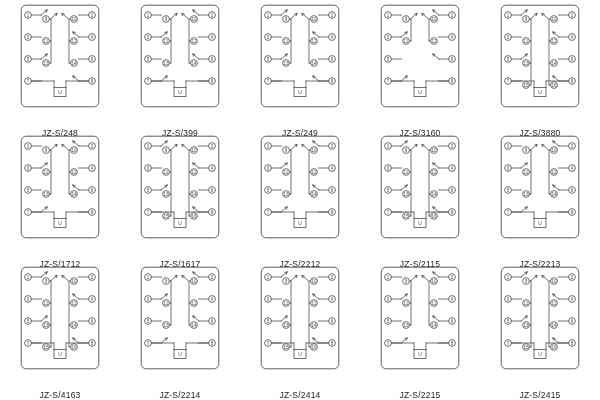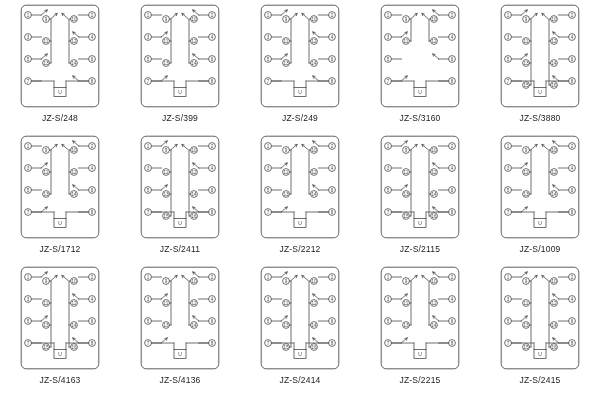--- a/index.html
+++ b/index.html
@@ -40,21 +40,21 @@
   }
   .diagram-box {
     position: relative;
     width: 80px;
     height: 104px;
   }
   .diagram-box svg {
     display: block;
   }
   .caption {
-    margin-top: 5px;
+    margin-top: 20px;
     font-size: 8.5px;
     color: #1a1a1a;
     letter-spacing: 0.2px;
     white-space: nowrap;
     font-family: "Liberation Sans", sans-serif;
   }
 </style>
 </head>
 <body>
 
@@ -673,21 +673,21 @@
               <line x1="42" y1="9.5" x2="42.6" y2="11.7" stroke="#4d4d4d" stroke-width="0.8" stroke-linecap="round"></line>
             </g>
             <rect x="34" y="83.5" width="12" height="9" fill="#ffffff" stroke="#4d4d4d" stroke-width="0.8"></rect>
             <text x="40" y="88" fill="#4d4d4d" font-size="5" font-family="Liberation Sans, sans-serif" text-anchor="middle" dominant-baseline="central">U</text>
             <line x1="11.4" y1="77" x2="34" y2="77" stroke="#4d4d4d" stroke-width="0.8" stroke-linecap="round"></line>
             <line x1="34" y1="77" x2="34" y2="83.5" stroke="#4d4d4d" stroke-width="0.8" stroke-linecap="round"></line>
             <line x1="68.6" y1="77" x2="46" y2="77" stroke="#4d4d4d" stroke-width="0.8" stroke-linecap="round"></line>
             <line x1="46" y1="77" x2="46" y2="83.5" stroke="#4d4d4d" stroke-width="0.8" stroke-linecap="round"></line>
           </svg>
         </div>
-        <div class="caption">JZ-S/2411</div>
+        <div class="caption">JZ-S/1617</div>
       </div>
       <div class="cell">
         <div class="diagram-box">
           <svg width="80" height="104" viewBox="0 0 80 104">
             <rect x="1.2" y="1.2" width="77.6" height="101.6" rx="5" ry="5" fill="#ffffff" stroke="#4d4d4d" stroke-width="0.9"></rect>
             <circle cx="8" cy="11" r="3.4" fill="none" stroke="#4d4d4d" stroke-width="0.8"></circle>
             <text x="8" y="11" fill="#4d4d4d" font-size="4.6" font-family="Liberation Sans, sans-serif" text-anchor="middle" dominant-baseline="central">1</text>
             <circle cx="72" cy="11" r="3.4" fill="none" stroke="#4d4d4d" stroke-width="0.8"></circle>
             <text x="72" y="11" fill="#4d4d4d" font-size="4.6" font-family="Liberation Sans, sans-serif" text-anchor="middle" dominant-baseline="central">2</text>
             <circle cx="8" cy="33" r="3.4" fill="none" stroke="#4d4d4d" stroke-width="0.8"></circle>
@@ -943,21 +943,21 @@
               <line x1="42" y1="9.5" x2="42.6" y2="11.7" stroke="#4d4d4d" stroke-width="0.8" stroke-linecap="round"></line>
             </g>
             <rect x="34" y="83.5" width="12" height="9" fill="#ffffff" stroke="#4d4d4d" stroke-width="0.8"></rect>
             <text x="40" y="88" fill="#4d4d4d" font-size="5" font-family="Liberation Sans, sans-serif" text-anchor="middle" dominant-baseline="central">U</text>
             <line x1="11.4" y1="77" x2="34" y2="77" stroke="#4d4d4d" stroke-width="0.8" stroke-linecap="round"></line>
             <line x1="34" y1="77" x2="34" y2="83.5" stroke="#4d4d4d" stroke-width="0.8" stroke-linecap="round"></line>
             <line x1="68.6" y1="77" x2="46" y2="77" stroke="#4d4d4d" stroke-width="0.8" stroke-linecap="round"></line>
             <line x1="46" y1="77" x2="46" y2="83.5" stroke="#4d4d4d" stroke-width="0.8" stroke-linecap="round"></line>
           </svg>
         </div>
-        <div class="caption">JZ-S/1009</div>
+        <div class="caption">JZ-S/2213</div>
       </div>
       <div class="cell">
         <div class="diagram-box">
           <svg width="80" height="104" viewBox="0 0 80 104">
             <rect x="1.2" y="1.2" width="77.6" height="101.6" rx="5" ry="5" fill="#ffffff" stroke="#4d4d4d" stroke-width="0.9"></rect>
             <circle cx="8" cy="11" r="3.4" fill="none" stroke="#4d4d4d" stroke-width="0.8"></circle>
             <text x="8" y="11" fill="#4d4d4d" font-size="4.6" font-family="Liberation Sans, sans-serif" text-anchor="middle" dominant-baseline="central">1</text>
             <circle cx="72" cy="11" r="3.4" fill="none" stroke="#4d4d4d" stroke-width="0.8"></circle>
             <text x="72" y="11" fill="#4d4d4d" font-size="4.6" font-family="Liberation Sans, sans-serif" text-anchor="middle" dominant-baseline="central">2</text>
             <circle cx="8" cy="33" r="3.4" fill="none" stroke="#4d4d4d" stroke-width="0.8"></circle>
@@ -1125,21 +1125,21 @@
               <line x1="42" y1="9.5" x2="42.6" y2="11.7" stroke="#4d4d4d" stroke-width="0.8" stroke-linecap="round"></line>
             </g>
             <rect x="34" y="83.5" width="12" height="9" fill="#ffffff" stroke="#4d4d4d" stroke-width="0.8"></rect>
             <text x="40" y="88" fill="#4d4d4d" font-size="5" font-family="Liberation Sans, sans-serif" text-anchor="middle" dominant-baseline="central">U</text>
             <line x1="11.4" y1="77" x2="34" y2="77" stroke="#4d4d4d" stroke-width="0.8" stroke-linecap="round"></line>
             <line x1="34" y1="77" x2="34" y2="83.5" stroke="#4d4d4d" stroke-width="0.8" stroke-linecap="round"></line>
             <line x1="68.6" y1="77" x2="46" y2="77" stroke="#4d4d4d" stroke-width="0.8" stroke-linecap="round"></line>
             <line x1="46" y1="77" x2="46" y2="83.5" stroke="#4d4d4d" stroke-width="0.8" stroke-linecap="round"></line>
           </svg>
         </div>
-        <div class="caption">JZ-S/4136</div>
+        <div class="caption">JZ-S/2214</div>
       </div>
       <div class="cell">
         <div class="diagram-box">
           <svg width="80" height="104" viewBox="0 0 80 104">
             <rect x="1.2" y="1.2" width="77.6" height="101.6" rx="5" ry="5" fill="#ffffff" stroke="#4d4d4d" stroke-width="0.9"></rect>
             <circle cx="8" cy="11" r="3.4" fill="none" stroke="#4d4d4d" stroke-width="0.8"></circle>
             <text x="8" y="11" fill="#4d4d4d" font-size="4.6" font-family="Liberation Sans, sans-serif" text-anchor="middle" dominant-baseline="central">1</text>
             <circle cx="72" cy="11" r="3.4" fill="none" stroke="#4d4d4d" stroke-width="0.8"></circle>
             <text x="72" y="11" fill="#4d4d4d" font-size="4.6" font-family="Liberation Sans, sans-serif" text-anchor="middle" dominant-baseline="central">2</text>
             <circle cx="8" cy="33" r="3.4" fill="none" stroke="#4d4d4d" stroke-width="0.8"></circle>

